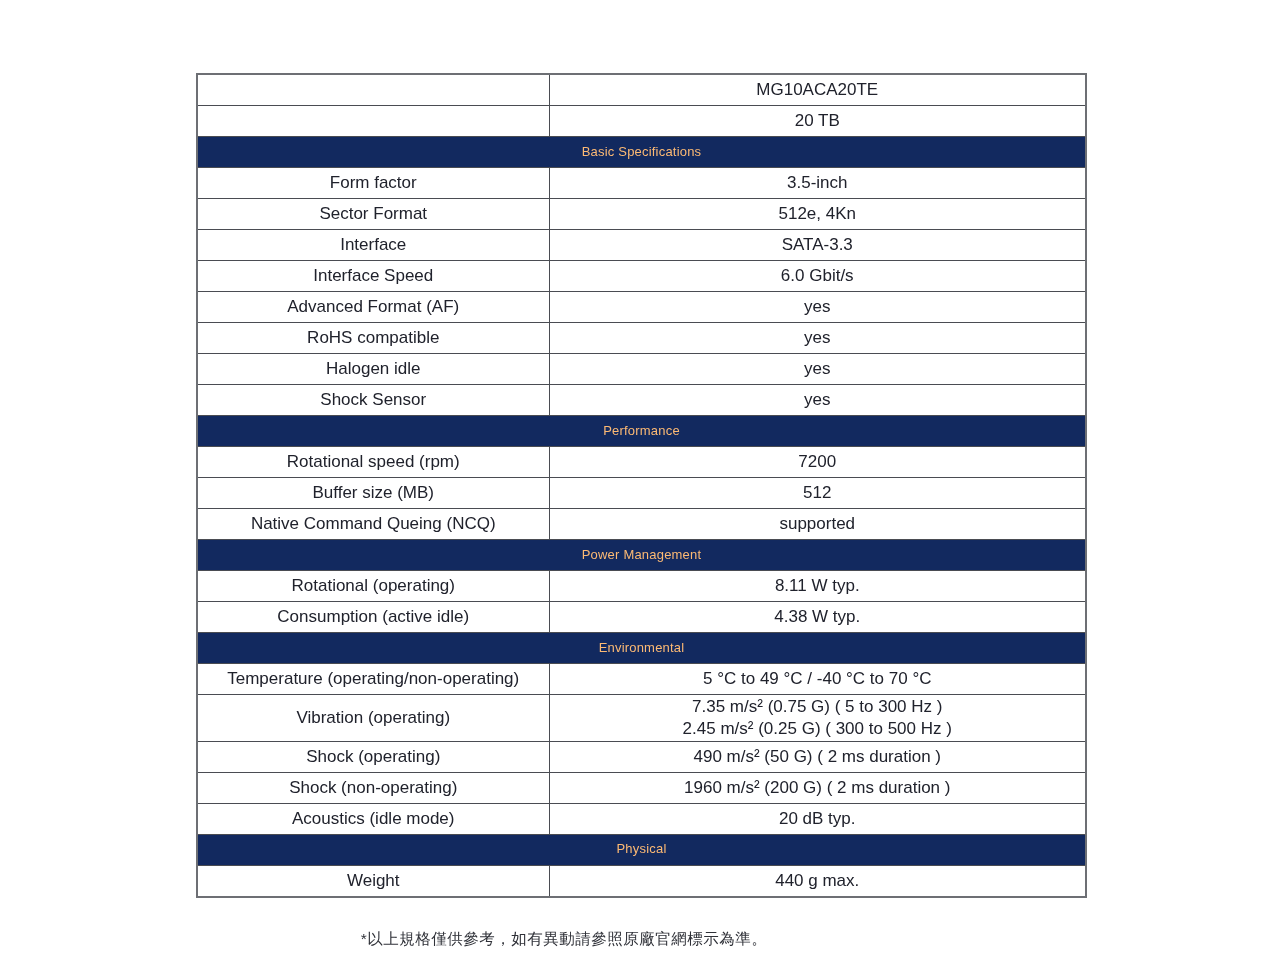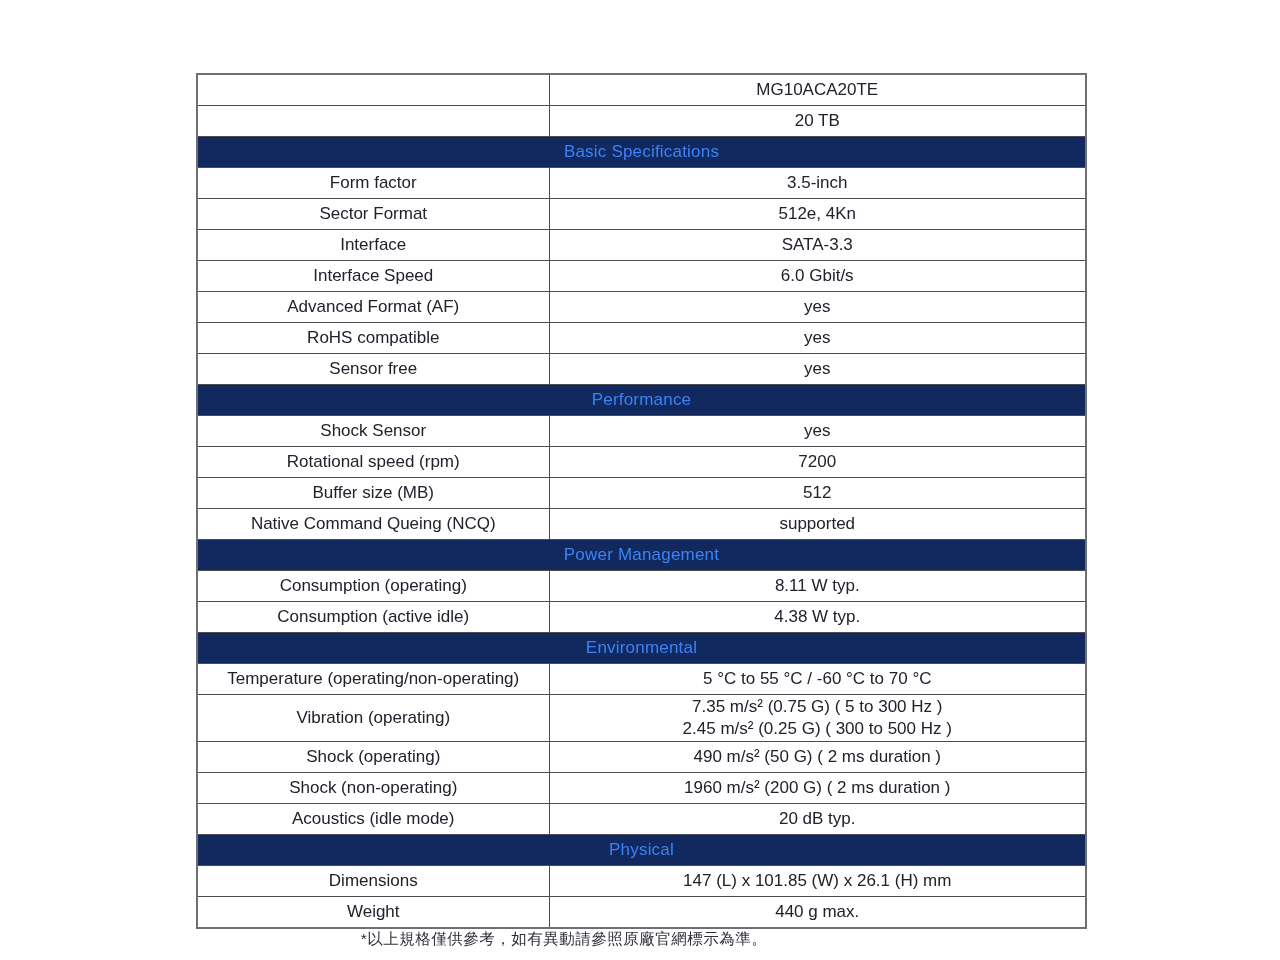--- a/index.html
+++ b/index.html
@@ -28,22 +28,22 @@
     text-align:center;
     vertical-align:middle;
     color:#20222c;
     padding:1px 6px;
     white-space:pre-line;
     overflow:hidden;
   }
   .spec-table{border:2px solid #6d6f74;}
   .spec-table td.section{
     background:#12295f;
-    color:#3b82f6;
-    font-size:17px;
+    color:#fdba74;
+    font-size:13px;
     letter-spacing:.2px;
   }
   .footnote{
     position:absolute;
     left:0;top:901px;
     width:1128px;
     text-align:center;
     font-size:15.5px;
     color:#2f3138;
     letter-spacing:.5px;
@@ -88,59 +88,59 @@
         </tr>
         <tr>
           <td>Advanced Format (AF)</td>
           <td>yes</td>
         </tr>
         <tr>
           <td>RoHS compatible</td>
           <td>yes</td>
         </tr>
         <tr>
-          <td>Sensor free</td>
+          <td>Halogen idle</td>
+          <td>yes</td>
+        </tr>
+        <tr>
+          <td>Shock Sensor</td>
           <td>yes</td>
         </tr>
         <tr>
           <td colspan="2" class="section">Performance</td>
-        </tr>
-        <tr>
-          <td>Shock Sensor</td>
-          <td>yes</td>
         </tr>
         <tr>
           <td>Rotational speed (rpm)</td>
           <td>7200</td>
         </tr>
         <tr>
           <td>Buffer size (MB)</td>
           <td>512</td>
         </tr>
         <tr>
           <td>Native Command Queing (NCQ)</td>
           <td>supported</td>
         </tr>
         <tr>
           <td colspan="2" class="section">Power Management</td>
         </tr>
         <tr>
-          <td>Consumption (operating)</td>
+          <td>Rotational (operating)</td>
           <td>8.11 W typ.</td>
         </tr>
         <tr>
           <td>Consumption (active idle)</td>
           <td>4.38 W typ.</td>
         </tr>
         <tr>
           <td colspan="2" class="section">Environmental</td>
         </tr>
         <tr>
           <td>Temperature (operating/non-operating)</td>
-          <td>5 °C to 55 °C / -60 °C to 70 °C</td>
+          <td>5 °C to 49 °C / -40 °C to 70 °C</td>
         </tr>
         <tr>
           <td>Vibration (operating)</td>
           <td>7.35 m/s² (0.75 G) ( 5 to 300 Hz )
 2.45 m/s² (0.25 G) ( 300 to 500 Hz )</td>
         </tr>
         <tr>
           <td>Shock (operating)</td>
           <td>490 m/s² (50 G) ( 2 ms duration )</td>
         </tr>
@@ -149,23 +149,19 @@
           <td>1960 m/s² (200 G) ( 2 ms duration )</td>
         </tr>
         <tr>
           <td>Acoustics (idle mode)</td>
           <td>20 dB typ.</td>
         </tr>
         <tr>
           <td colspan="2" class="section">Physical</td>
         </tr>
         <tr>
-          <td>Dimensions</td>
-          <td>147 (L) x 101.85 (W) x 26.1 (H) mm</td>
-        </tr>
-        <tr>
           <td>Weight</td>
           <td>440 g max.</td>
         </tr>
       </tbody>
   </table>
   <div class="footnote">*以上規格僅供參考，如有異動請參照原廠官網標示為準。</div>
 </div>
 
 </body></html>

